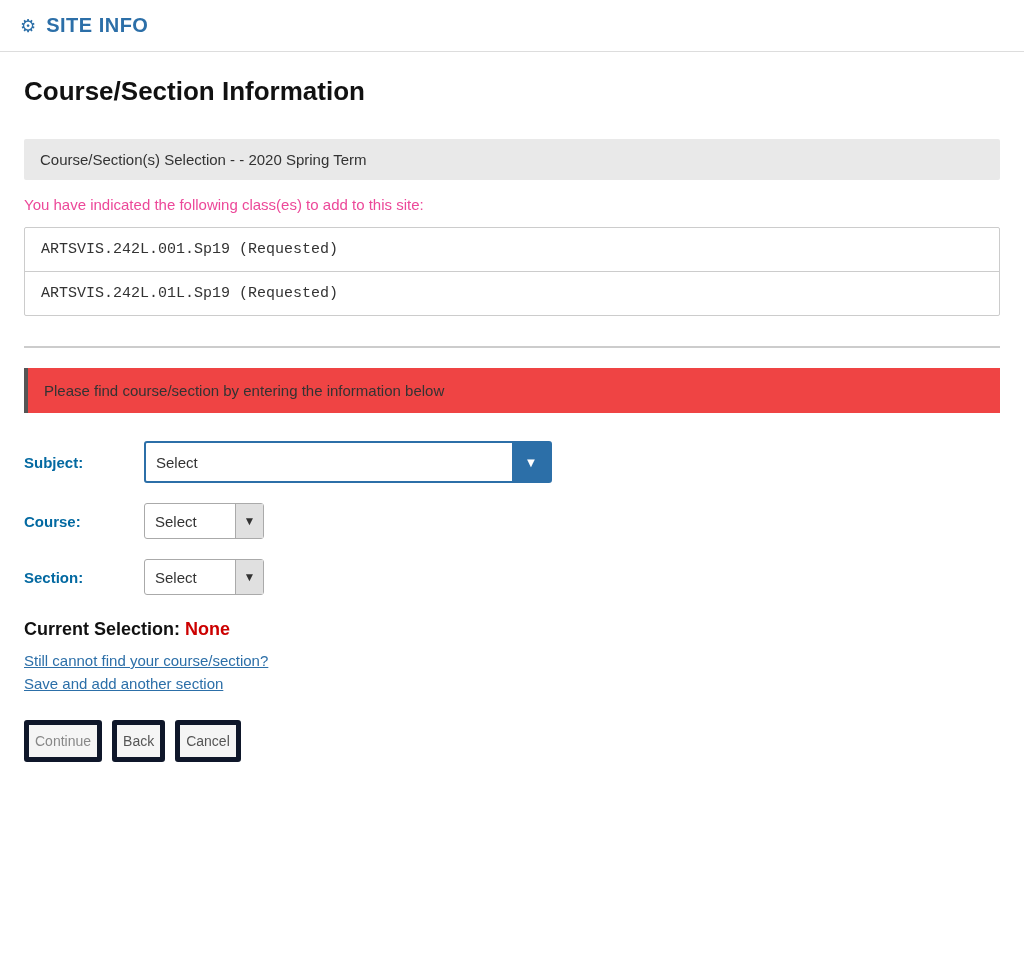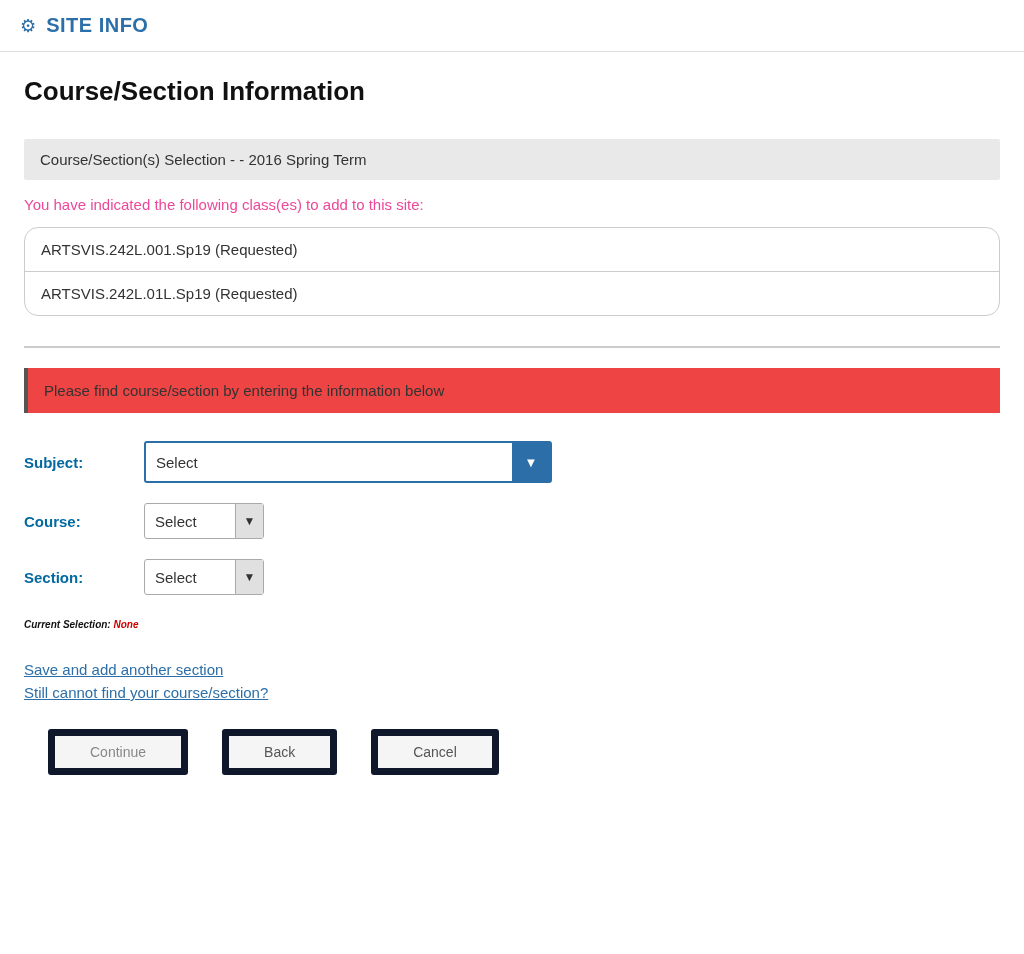--- a/index.html
+++ b/index.html
@@ -60,22 +60,23 @@
     }
 
     .info-text {
       font-size: 15px;
       color: #ec4899;
       margin-bottom: 14px;
     }
 
     .course-list {
       border: 1px solid #ccc;
-      border-radius: 14px;
+      border-radius: 2px;
       margin-bottom: 30px;
+      font-family: Liberation Mono, monospace;
     }
 
     .course-item {
       padding: 13px 16px;
       font-size: 15px;
       border-bottom: 1px solid #ccc;
       color: #333;
     }
 
     .course-item:last-child {
@@ -164,23 +165,22 @@
     }
 
     .select-text {
       flex: 1;
       padding: 0 10px;
       font-size: 15px;
       color: #333;
     }
 
     .current-selection {
-      font-size: 10px;
-      margin-bottom: 31px;
-      font-style: italic;
+      font-size: 18px;
+      margin-bottom: 12px;
     }
 
     .current-selection-label {
       font-weight: bold;
       color: #111;
     }
 
     .current-selection-value {
       font-weight: bold;
       color: #cc0000;
@@ -199,47 +199,46 @@
       cursor: pointer;
     }
 
     .button-row {
       display: flex;
       gap: 10px;
       align-items: center;
     }
 
     .btn {
-      padding: 8px 35px;
+      padding: 8px 6px;
       font-size: 14px;
-      border: 7px solid #0f172a;
+      border: 5px solid #0f172a;
       border-radius: 3px;
       background: #f5f5f5;
       color: #555;
       cursor: pointer;
-      margin-left: 24px;
     }
 
     .btn-continue {
       color: #888;
     }
   </style>
 </head>
 <body>
 
 <div class="header">
   <span class="header-icon">⚙</span>
   <span class="header-title">SITE INFO</span>
 </div>
 
 <div class="main-content">
 
   <h1 class="page-heading">Course/Section Information</h1>
 
-  <div class="selection-bar">Course/Section(s) Selection - - 2016 Spring Term</div>
+  <div class="selection-bar">Course/Section(s) Selection - - 2020 Spring Term</div>
 
   <p class="info-text">You have indicated the following class(es) to add to this site:</p>
 
   <div class="course-list">
     <div class="course-item">ARTSVIS.242L.001.Sp19 (Requested)</div>
     <div class="course-item">ARTSVIS.242L.01L.Sp19 (Requested)</div>
   </div>
 
   <hr class="divider">
 
@@ -275,22 +274,22 @@
 
   </div>
 
   <div class="current-selection">
     <span class="current-selection-label">Current Selection:</span>
     <span> </span>
     <span class="current-selection-value">None</span>
   </div>
 
   <div class="links-section">
+    <a class="link-item" href="#">Still cannot find your course/section?</a>
     <a class="link-item" href="#">Save and add another section</a>
-    <a class="link-item" href="#">Still cannot find your course/section?</a>
   </div>
 
   <div class="button-row">
     <button class="btn btn-continue">Continue</button>
     <button class="btn">Back</button>
     <button class="btn">Cancel</button>
   </div>
 
 </div>
 

